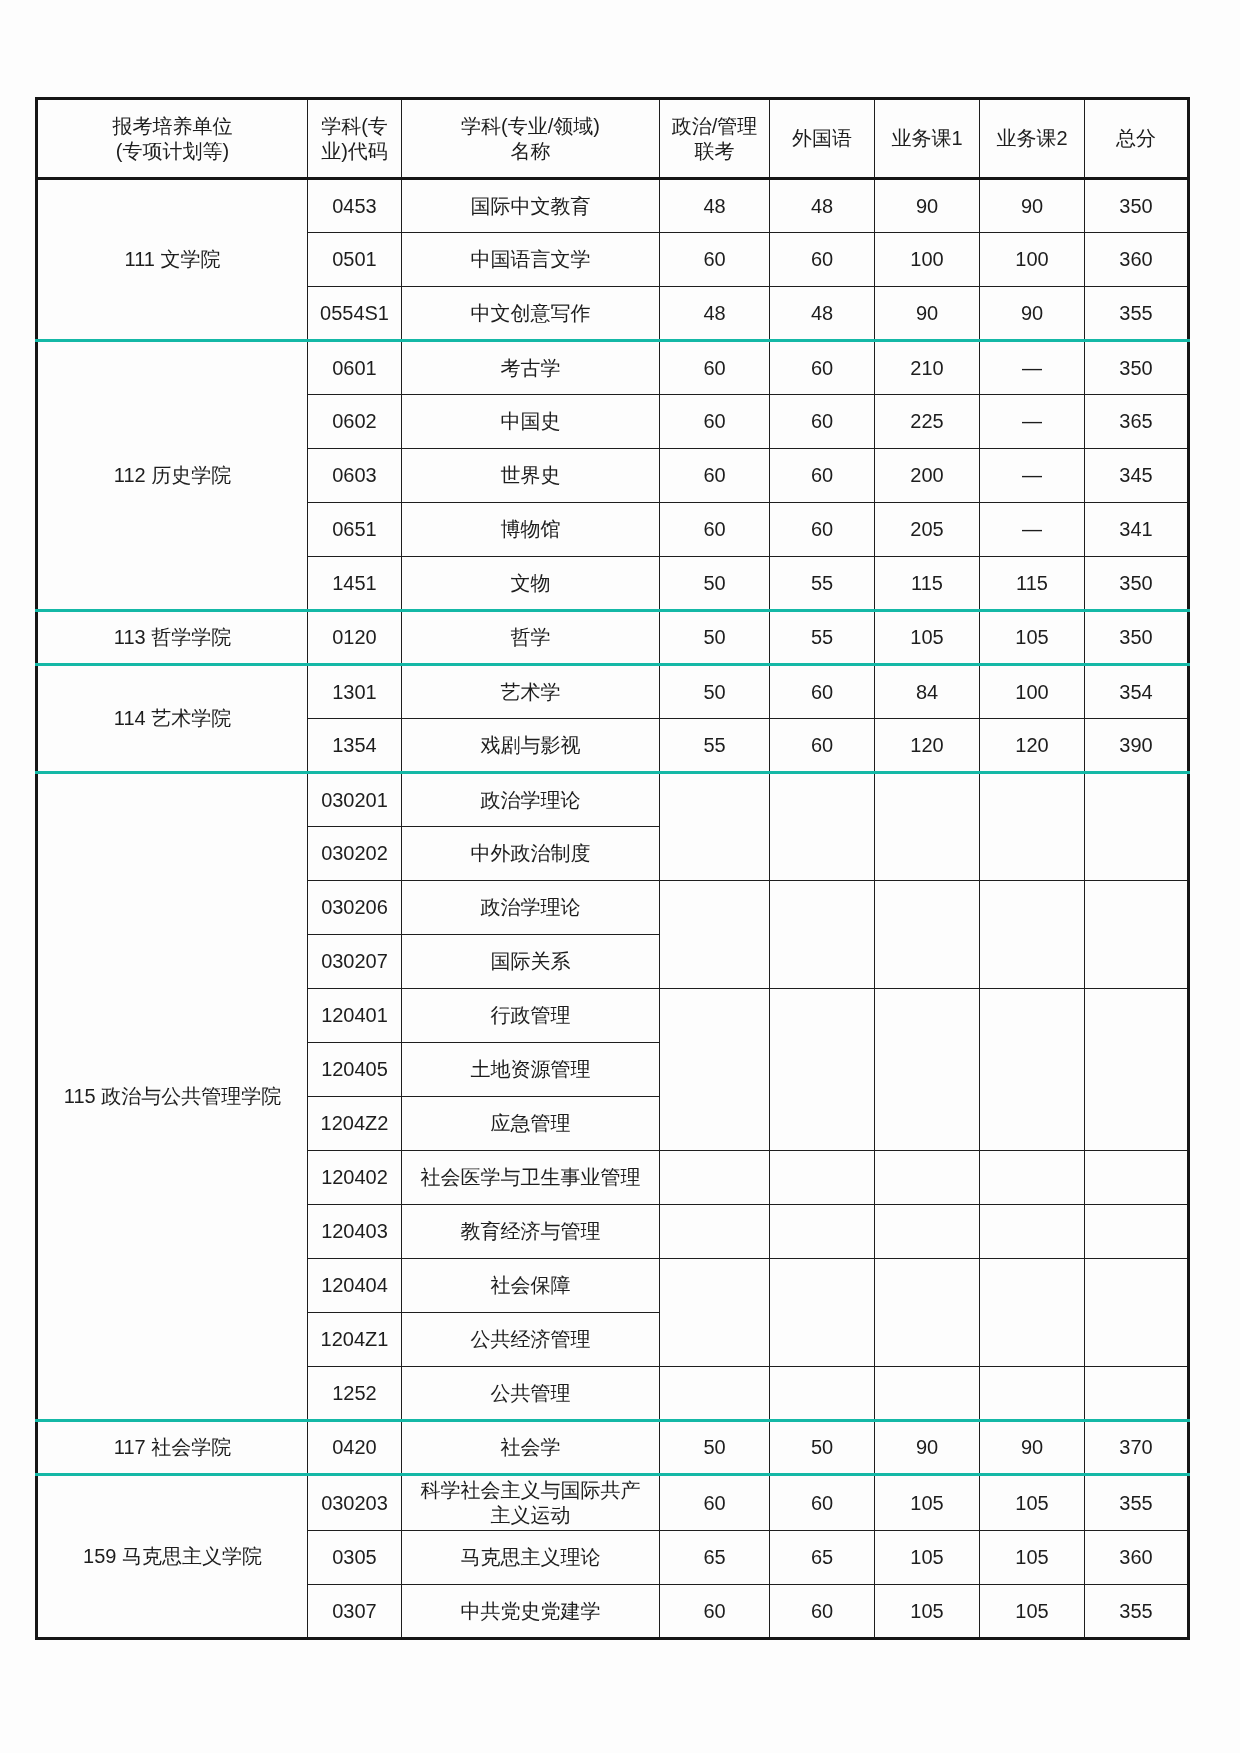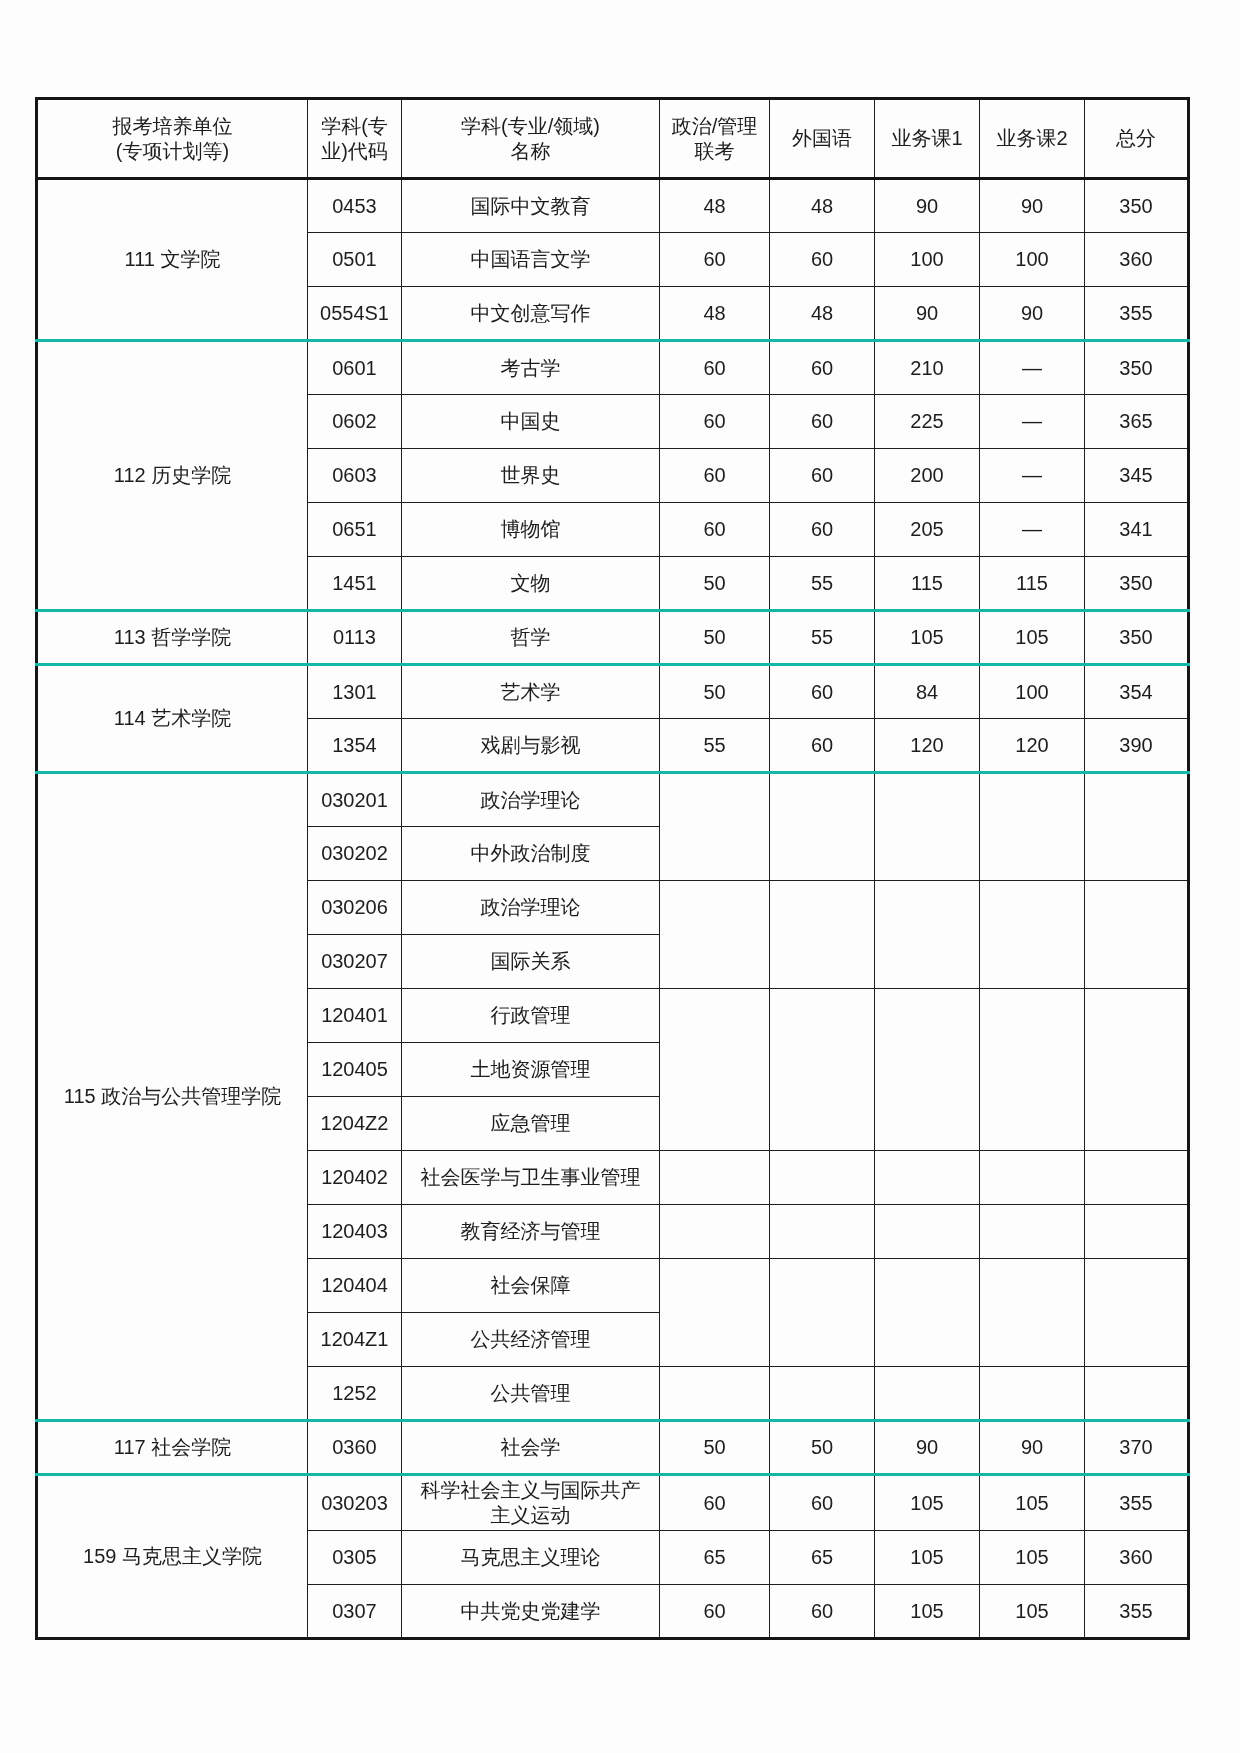--- a/index.html
+++ b/index.html
@@ -159,21 +159,21 @@
           <td class="code-cell">1451</td>
           <td class="name-cell">文物</td>
           <td class="score-cell">50</td>
           <td class="score-cell">55</td>
           <td class="score-cell">115</td>
           <td class="score-cell">115</td>
           <td class="score-cell">350</td>
         </tr>
         <tr class="section-start">
           <td rowspan="1" class="unit-cell">113 哲学学院</td>
-          <td class="code-cell">0113</td>
+          <td class="code-cell">0120</td>
           <td class="name-cell">哲学</td>
           <td class="score-cell">50</td>
           <td class="score-cell">55</td>
           <td class="score-cell">105</td>
           <td class="score-cell">105</td>
           <td class="score-cell">350</td>
         </tr>
         <tr class="section-start">
           <td rowspan="2" class="unit-cell">114 艺术学院</td>
           <td class="code-cell">1301</td>
@@ -272,21 +272,21 @@
           <td class="code-cell">1252</td>
           <td class="name-cell">公共管理</td>
           <td class="score-cell"></td>
           <td class="score-cell"></td>
           <td class="score-cell"></td>
           <td class="score-cell"></td>
           <td class="score-cell"></td>
         </tr>
         <tr class="section-start">
           <td rowspan="1" class="unit-cell">117 社会学院</td>
-          <td class="code-cell">0360</td>
+          <td class="code-cell">0420</td>
           <td class="name-cell">社会学</td>
           <td class="score-cell">50</td>
           <td class="score-cell">50</td>
           <td class="score-cell">90</td>
           <td class="score-cell">90</td>
           <td class="score-cell">370</td>
         </tr>
         <tr class="section-start">
           <td rowspan="3" class="unit-cell">159 马克思主义学院</td>
           <td class="code-cell">030203</td>

